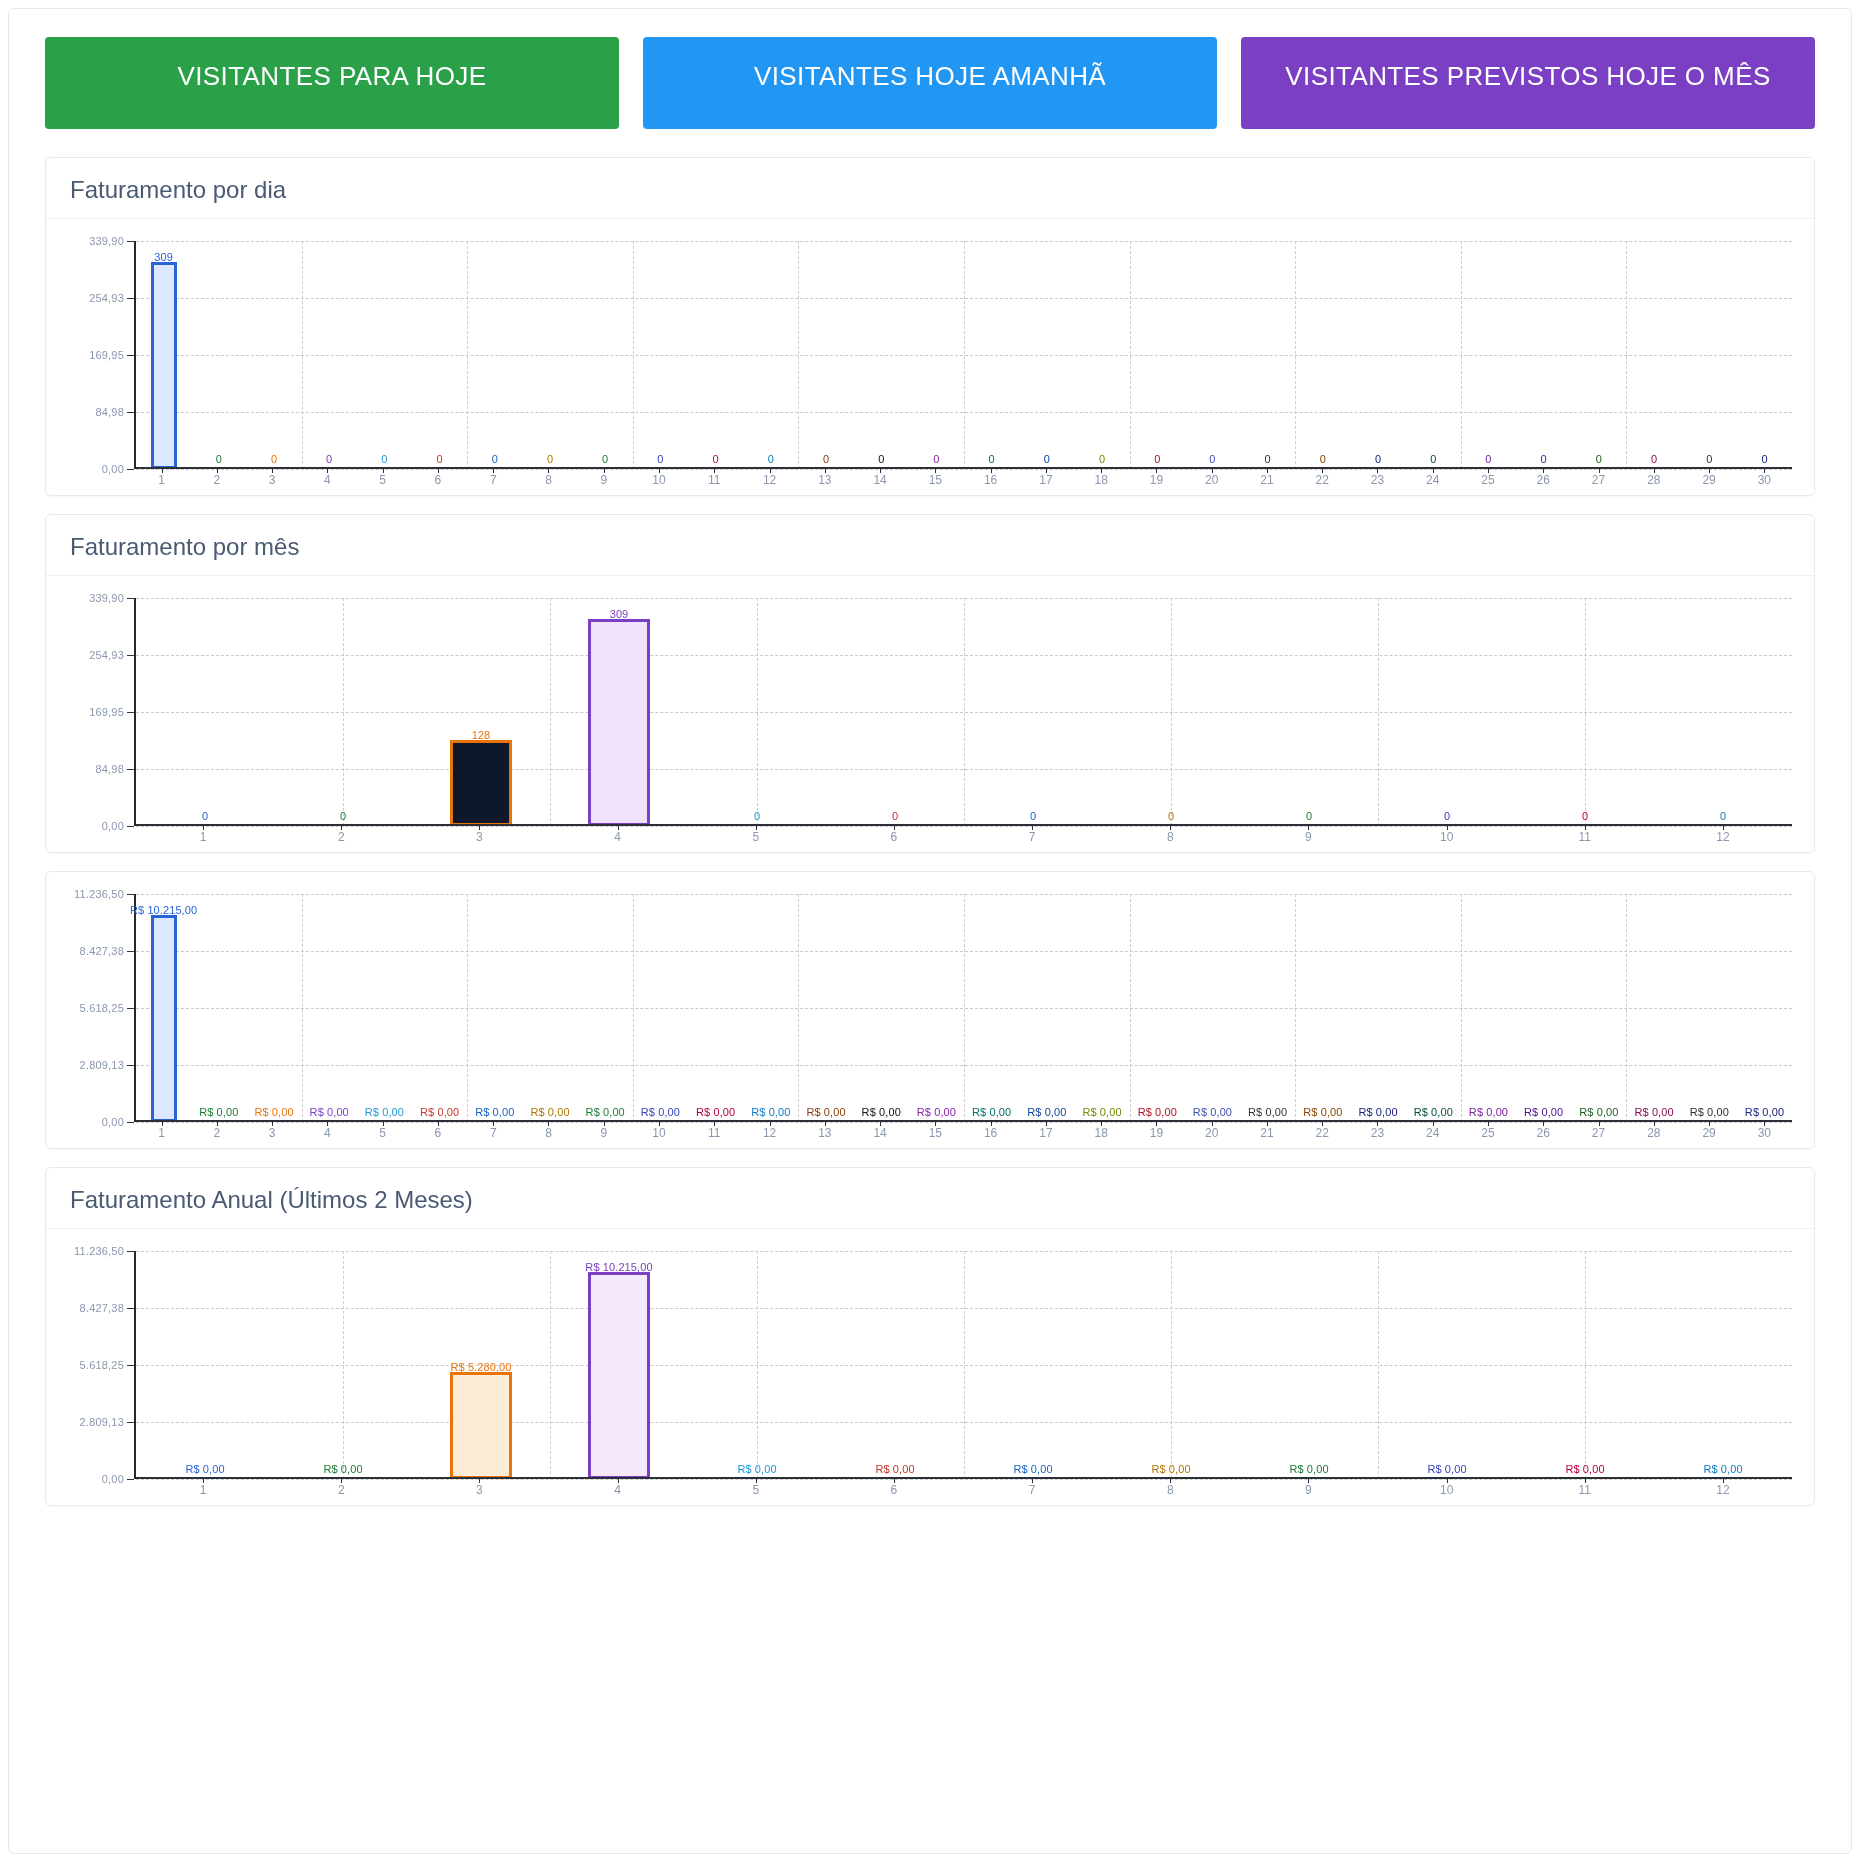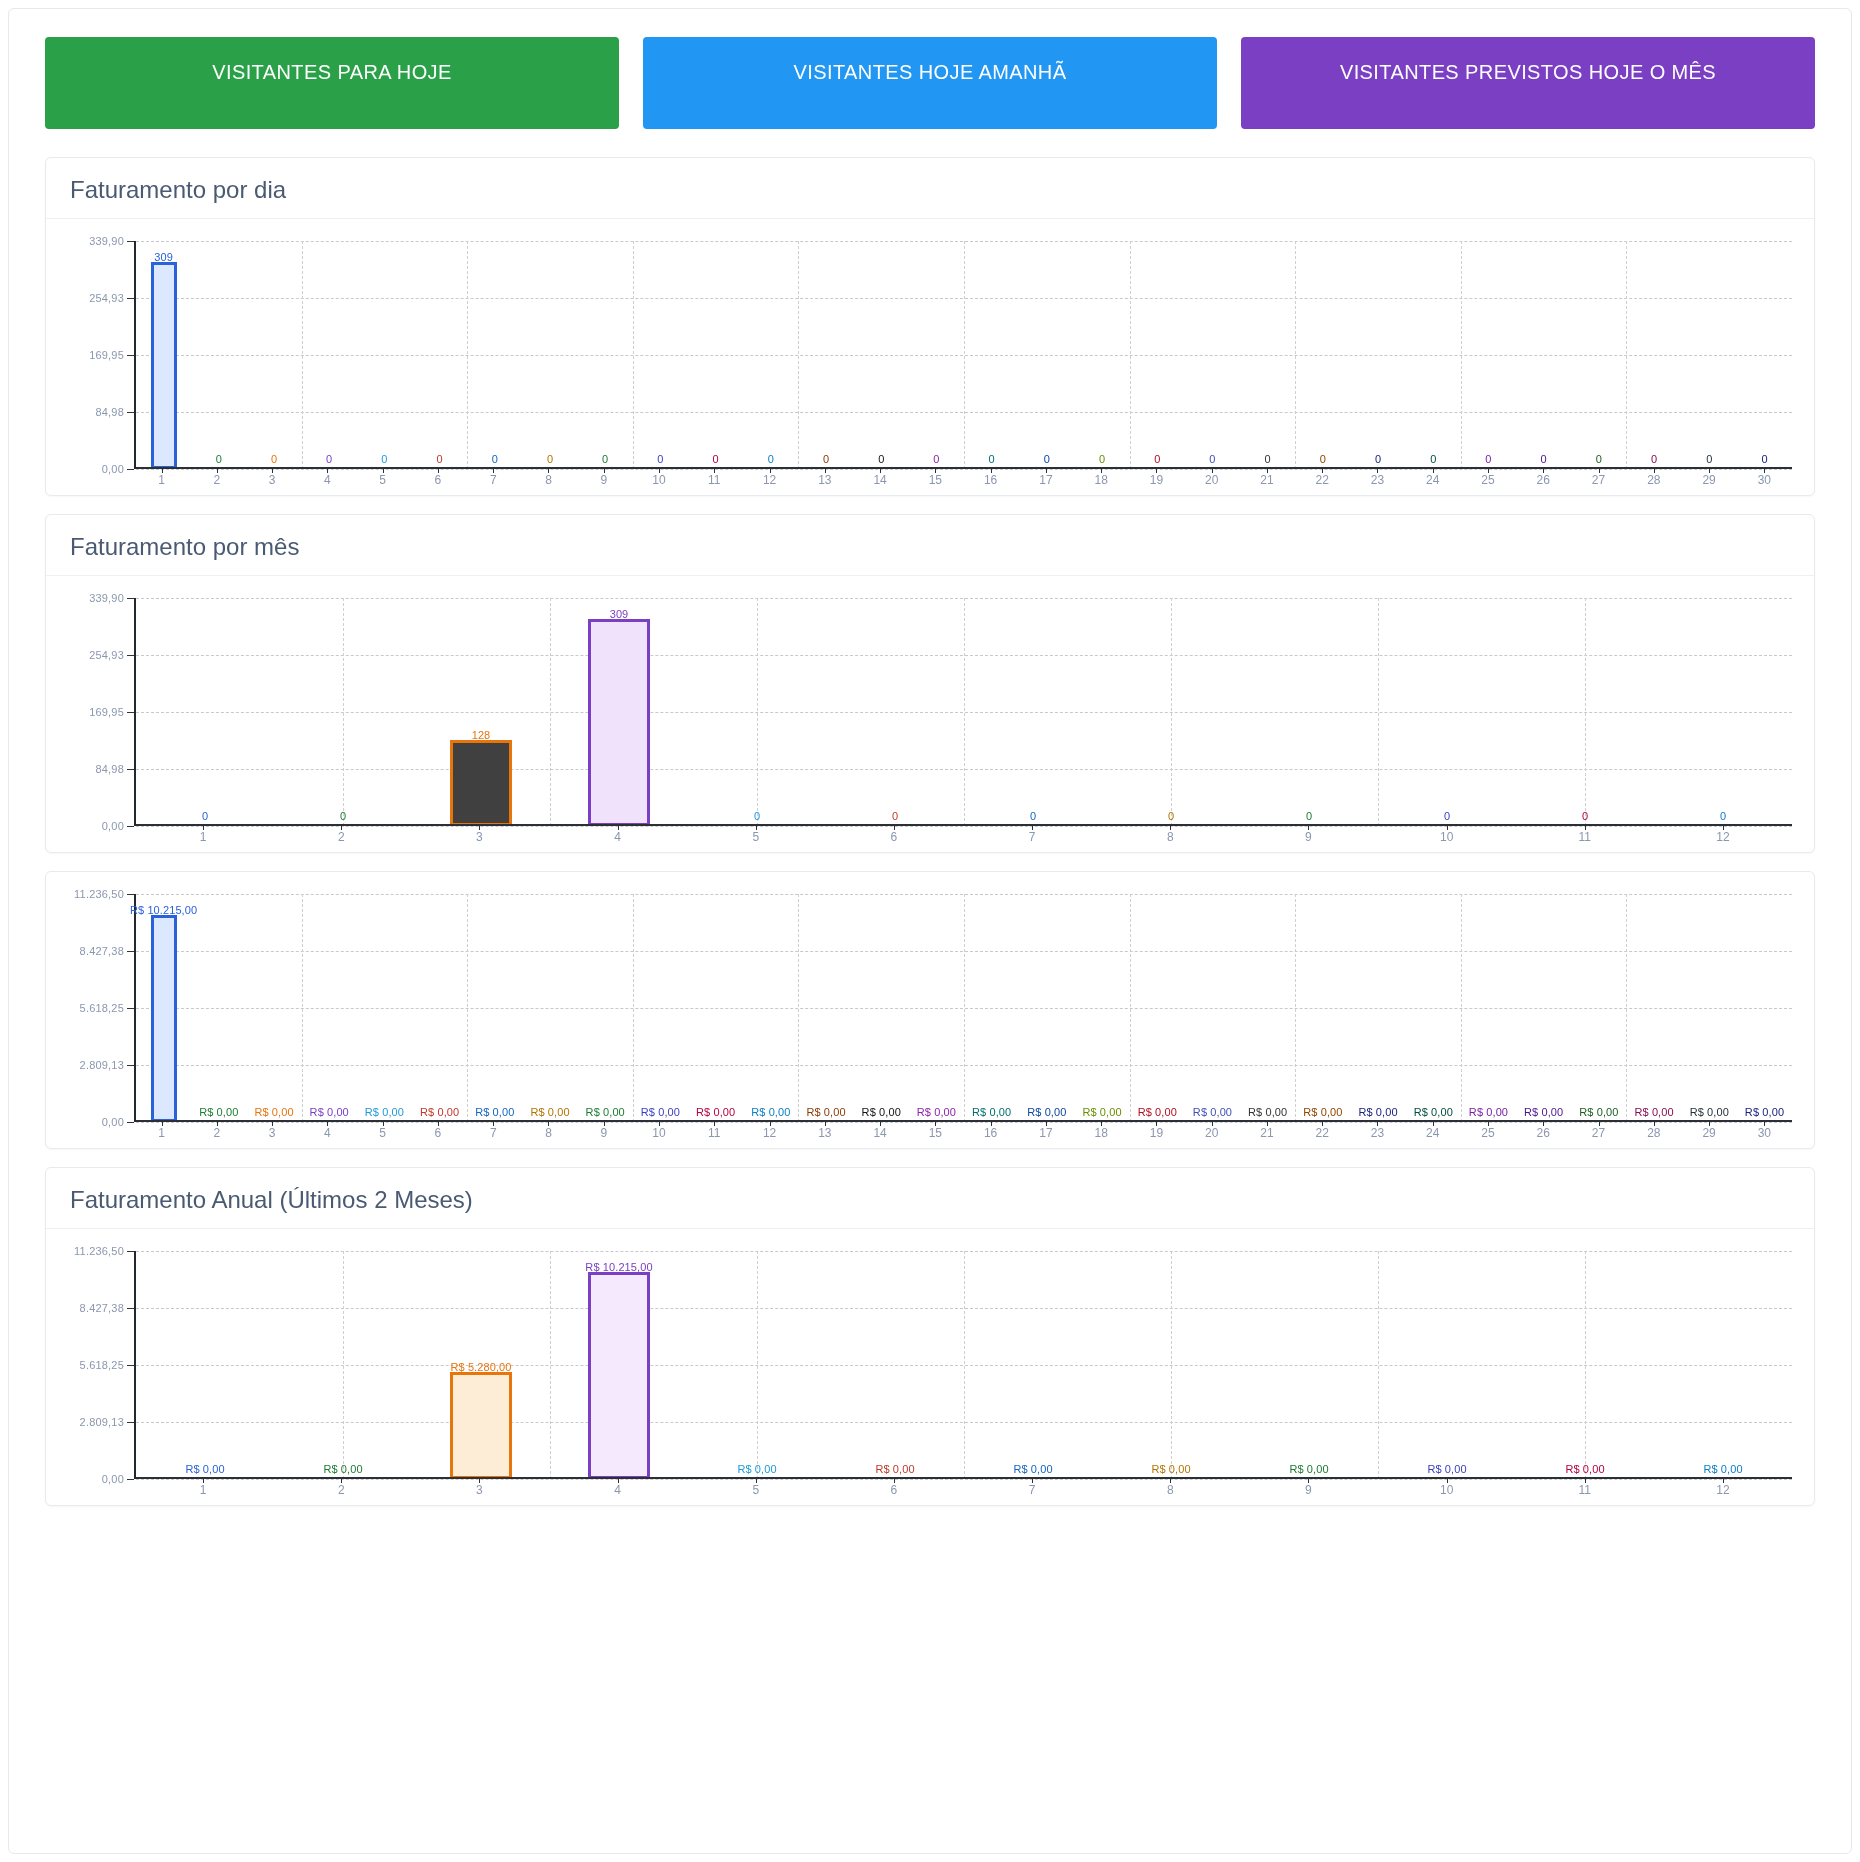--- a/index.html
+++ b/index.html
@@ -16,21 +16,21 @@
     border:1px solid #e4e9f0; border-radius:6px; background:#fff;
   }
   
   .kpi-row{
     display:flex; gap:24px; padding:28px 36px 10px 36px;
   }
   .kpi-card{
     flex:1; height:92px; border-radius:4px;
     display:flex; align-items:flex-start; justify-content:center;
     padding-top:24px;
-    color:#fff; font-size:20px; letter-spacing:.4px; font-weight:400;
+    color:#fff; font-size:26px; letter-spacing:.4px; font-weight:400;
     cursor:pointer; user-select:none;
   }
   
   .panel{
     margin:18px 36px 0 36px;
     background:#fff;
     border:1px solid #e8eaee;
     border-radius:6px;
     box-shadow:0 1px 2px rgba(0,0,0,.035);
   }
@@ -368,21 +368,21 @@
                   <div class="bar" style="height: 2px; width: 62px; background: rgb(41, 98, 217);">
                     <div class="bar-lbl" style="color: rgb(41, 98, 217);">0</div>
                   </div>
                 </div>
                 <div class="bar-slot">
                   <div class="bar" style="height: 2px; width: 62px; background: rgb(30, 123, 52);">
                     <div class="bar-lbl" style="color: rgb(30, 123, 52);">0</div>
                   </div>
                 </div>
                 <div class="bar-slot">
-                  <div class="bar" style="height: 85.8605px; width: 62px; background: #404040; border: 3px solid rgb(232, 116, 12);">
+                  <div class="bar" style="height: 85.8605px; width: 62px; background: #0f172a; border: 3px solid rgb(232, 116, 12);">
                     <div class="bar-lbl" style="color: rgb(232, 116, 12);">128</div>
                   </div>
                 </div>
                 <div class="bar-slot">
                   <div class="bar" style="height: 207.273px; width: 62px; background: rgb(240, 226, 251); border: 3px solid rgb(123, 63, 196);">
                     <div class="bar-lbl" style="color: rgb(123, 63, 196);">309</div>
                   </div>
                 </div>
                 <div class="bar-slot">
                   <div class="bar" style="height: 2px; width: 62px; background: rgb(29, 154, 214);">

